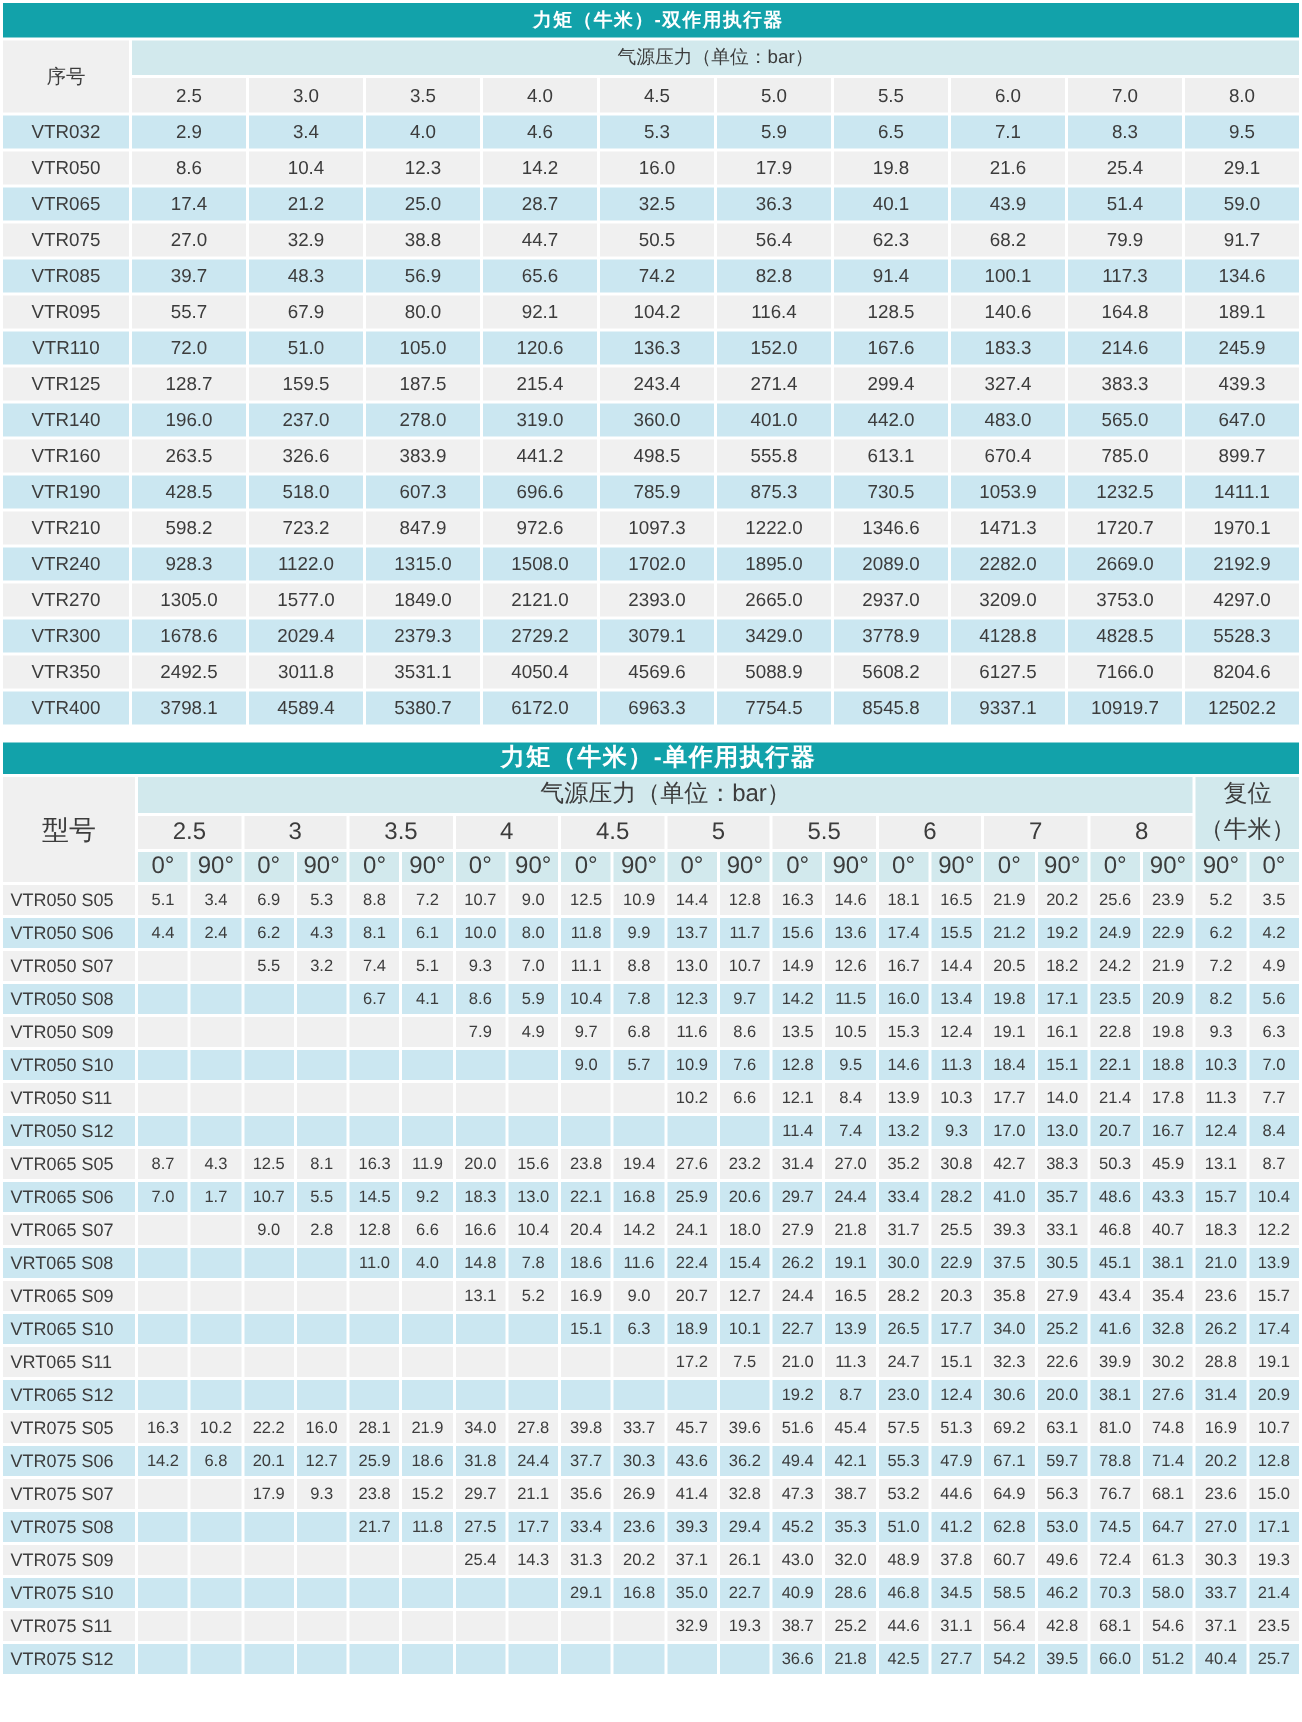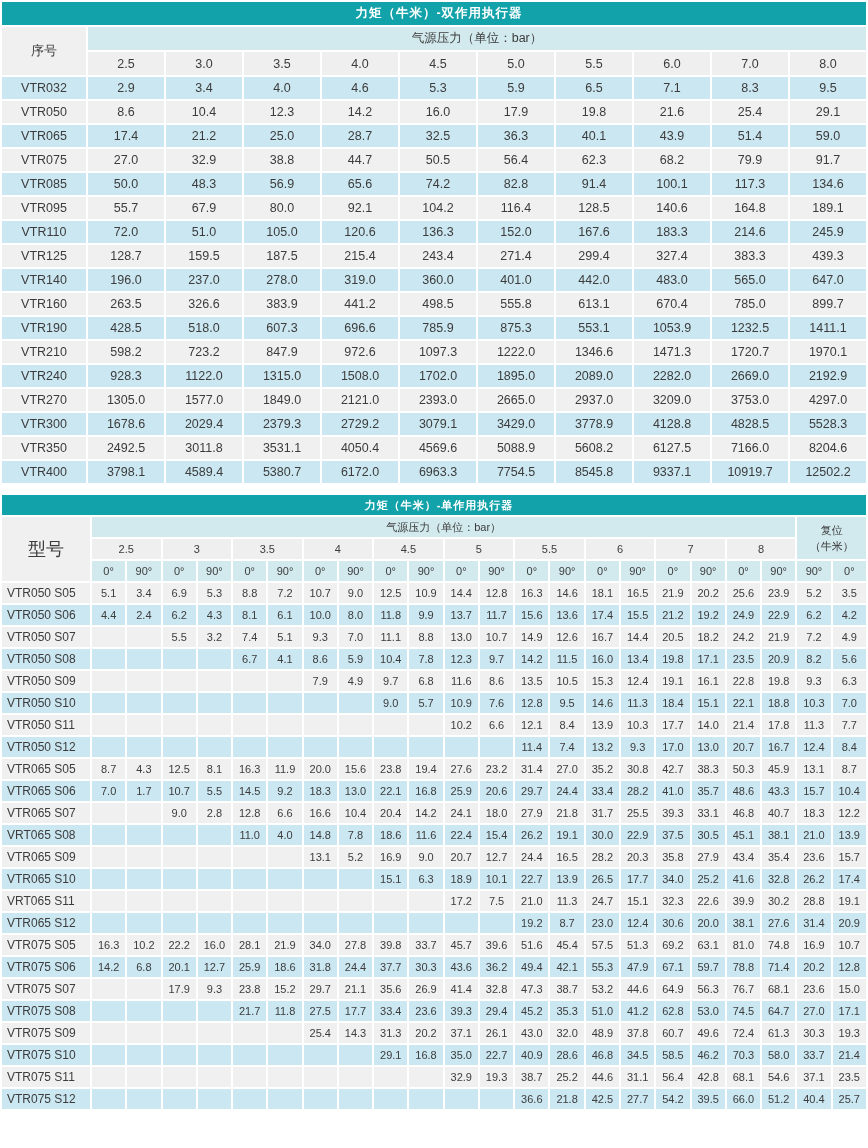--- a/index.html
+++ b/index.html
@@ -45,21 +45,21 @@
   
   .t1 thead th{font-size:12.5px;height:23px;}
   .t1 .corner{background:var(--corner);font-size:13px;}
   .t1 .h-cyan{background:var(--cyan-head);}
   .t1 .h-gray{background:var(--gray-head);}
   .t1 tbody td{font-size:12.5px;height:22px;}
   .t1 tbody tr:nth-child(odd) td{background:var(--cyan-row);}
   .t1 tbody tr:nth-child(even) td{background:var(--gray-row);}
   
   .t2{margin-top:8px;}
-  .t2 thead th{font-size:11px;height:20px;}
+  .t2 thead th{font-size:16px;height:20px;}
   .t2 .corner{background:var(--corner);font-size:18px;text-align:center;}
   .t2 .h-cyan{background:var(--cyan-head);}
   .t2 .h-gray{background:var(--gray-head);}
   .t2 .reset-head{line-height:1.5;}
   .t2 tbody td{font-size:11px;height:20px;}
   .t2 tbody tr:nth-child(odd) td{background:var(--gray-row);}
   .t2 tbody tr:nth-child(even) td{background:var(--cyan-row);}
   .t2 tbody td.model{
     background:var(--cyan-row);
     text-align:left;
@@ -155,21 +155,21 @@
           <td>44.7</td>
           <td>50.5</td>
           <td>56.4</td>
           <td>62.3</td>
           <td>68.2</td>
           <td>79.9</td>
           <td>91.7</td>
         </tr>
         <tr>
           <td class="model">VTR085</td>
-          <td>50.0</td>
+          <td>39.7</td>
           <td>48.3</td>
           <td>56.9</td>
           <td>65.6</td>
           <td>74.2</td>
           <td>82.8</td>
           <td>91.4</td>
           <td>100.1</td>
           <td>117.3</td>
           <td>134.6</td>
         </tr>
@@ -239,21 +239,21 @@
           <td>899.7</td>
         </tr>
         <tr>
           <td class="model">VTR190</td>
           <td>428.5</td>
           <td>518.0</td>
           <td>607.3</td>
           <td>696.6</td>
           <td>785.9</td>
           <td>875.3</td>
-          <td>553.1</td>
+          <td>730.5</td>
           <td>1053.9</td>
           <td>1232.5</td>
           <td>1411.1</td>
         </tr>
         <tr>
           <td class="model">VTR210</td>
           <td>598.2</td>
           <td>723.2</td>
           <td>847.9</td>
           <td>972.6</td>

